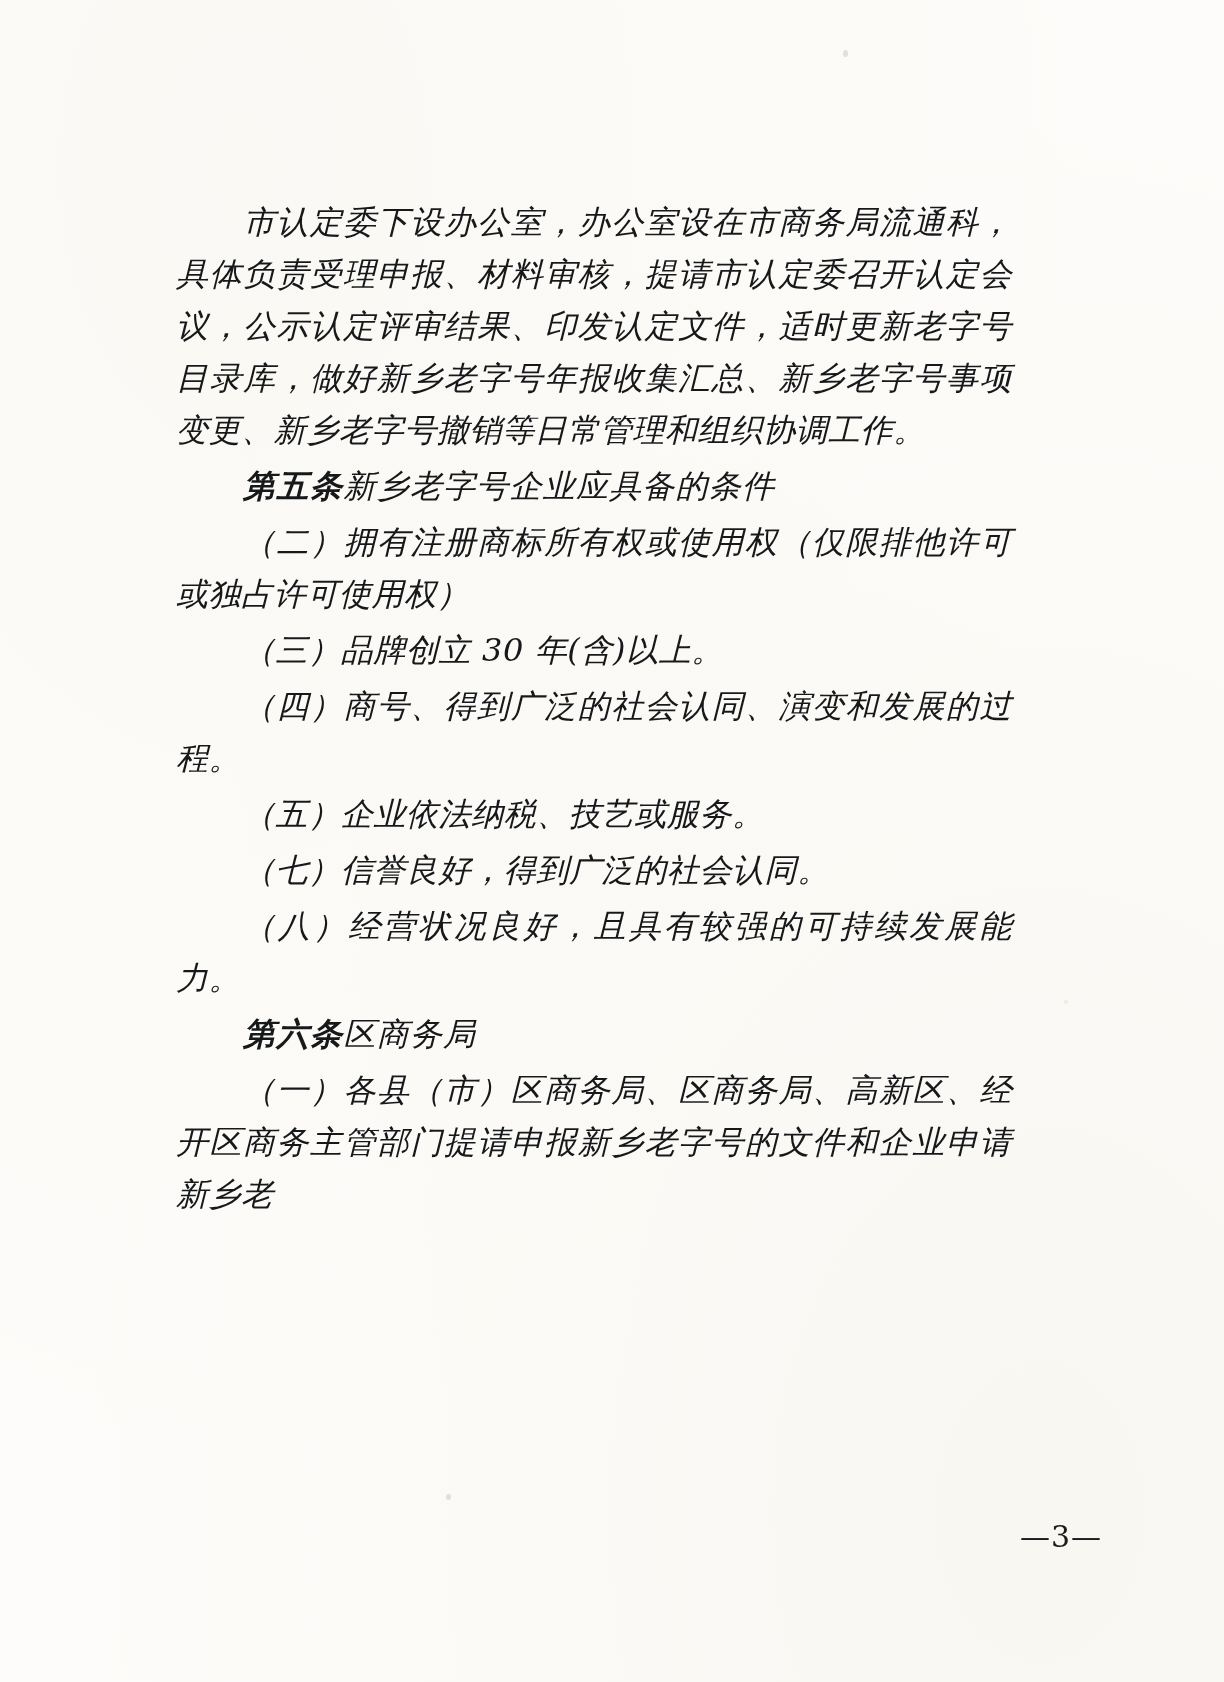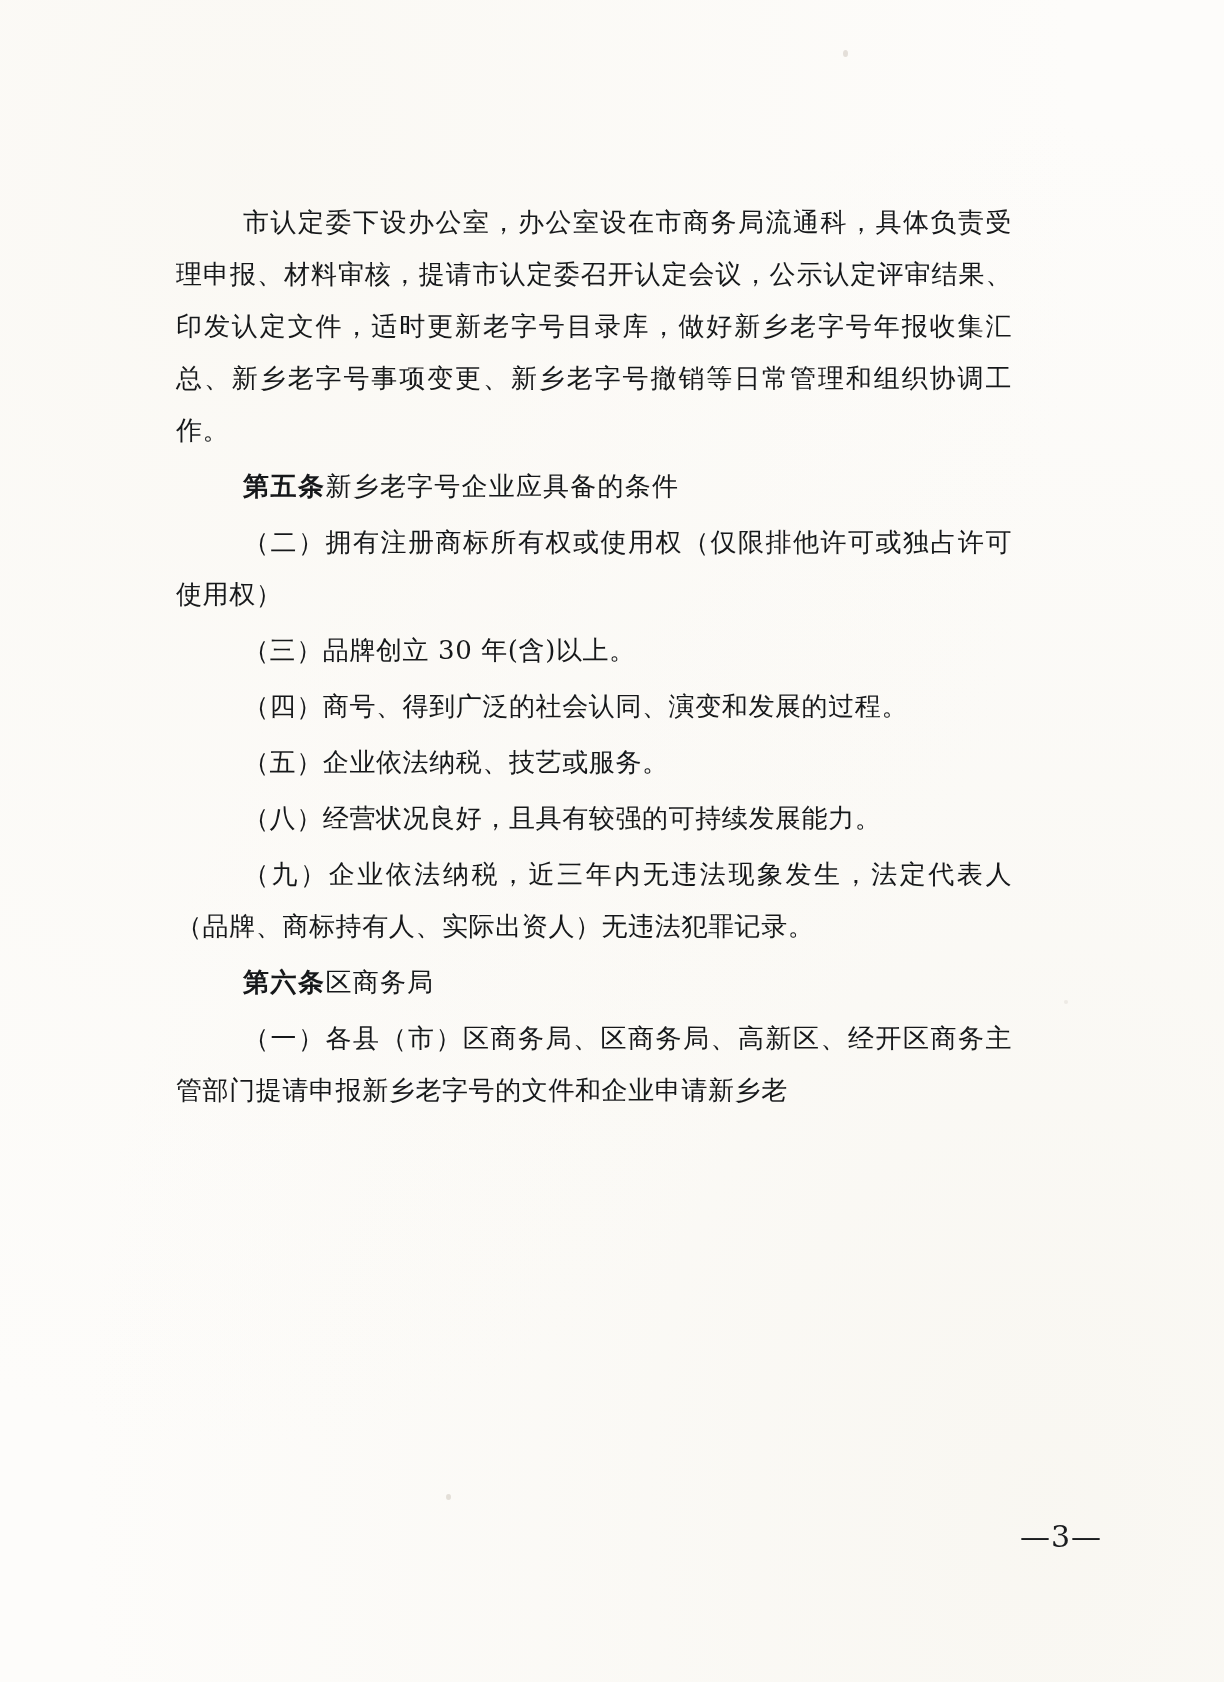--- a/index.html
+++ b/index.html
@@ -28,26 +28,27 @@
     pointer-events: none;
   }
   .content {
     position: absolute;
     left: 176px;
     top: 196px;
     width: 836px;
   }
   p {
     margin: 0 0 4px 0;
-    font-size: 26px;
+    font-size: 32px;
     line-height: 52px;
     color: #16181a;
     letter-spacing: 0.6px;
     text-align: justify;
     text-justify: inter-ideograph;
+    font-style: italic;
   }
   p.indent {
     text-indent: 67px;
   }
   .article-head {
     font-weight: bold;
     letter-spacing: 1.5px;
   }
   .article-head-body {
     letter-spacing: 1.2px;
@@ -80,22 +81,22 @@
   <div class="content">
 
     <p class="indent">市认定委下设办公室，办公室设在市商务局流通科，具体负责受理申报、材料审核，提请市认定委召开认定会议，公示认定评审结果、印发认定文件，适时更新老字号目录库，做好新乡老字号年报收集汇总、新乡老字号事项变更、新乡老字号撤销等日常管理和组织协调工作。</p>
 
     <p class="indent"><span class="article-head">第五条</span><span class="article-head-body">新乡老字号企业应具备的条件</span></p>
 
     <p class="indent">（二）拥有注册商标所有权或使用权（仅限排他许可或独占许可使用权）</p>
     <p class="indent">（三）品牌创立 30 年(含)以上。</p>
     <p class="indent">（四）商号、得到广泛的社会认同、演变和发展的过程。</p>
     <p class="indent">（五）企业依法纳税、技艺或服务。</p>
+    <p class="indent">（七）信誉良好，得到广泛的社会认同。</p>
     <p class="indent">（八）经营状况良好，且具有较强的可持续发展能力。</p>
-    <p class="indent">（九）企业依法纳税，近三年内无违法现象发生，法定代表人（品牌、商标持有人、实际出资人）无违法犯罪记录。</p>
 
     <p class="indent"><span class="article-head">第六条</span><span class="article-head-body">区商务局</span></p>
 
     <p class="indent">（一）各县（市）区商务局、区商务局、高新区、经开区商务主管部门提请申报新乡老字号的文件和企业申请新乡老</p>
 
   </div>
 
   <div class="pagenum">—3—</div>
 </div>
 

